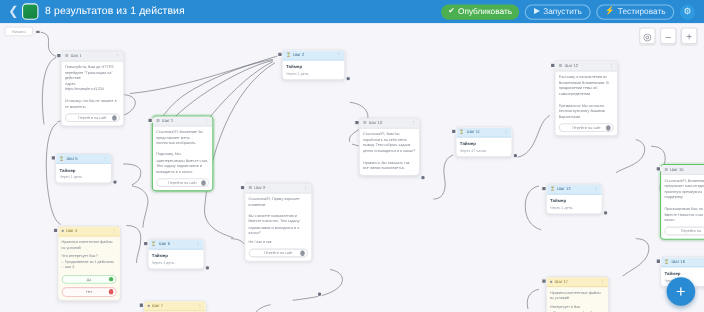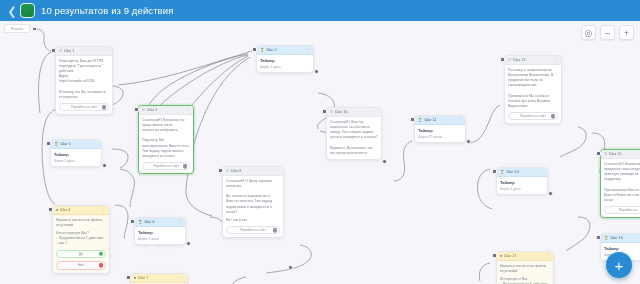--- a/index.html
+++ b/index.html
@@ -171,22 +171,39 @@
   .port.sq { border-radius: 1px; }
 </style>
 </head>
 <body>
 
 <div id="app">
 
   <div class="topbar">
     <div class="back-chevron">❮</div>
     <div class="app-logo"></div>
-    <div class="topbar-title">10 результатов из 9 действия</div>
-
+    <div class="topbar-title">8 результатов из 1 действия</div>
+
+    <div class="topbar-actions">
+      <div class="pill primary">
+        <span class="glyph">✔</span>
+        <span>Опубликовать</span>
+      </div>
+      <div class="pill ghost">
+        <span class="glyph">▶</span>
+        <span>Запустить</span>
+      </div>
+      <div class="pill ghost">
+        <span class="glyph">⚡</span>
+        <span>Тестировать</span>
+      </div>
+      <div class="gear-btn">
+        <span>⚙</span>
+      </div>
+    </div>
   </div>
 
   <div class="canvas">
 
     <svg class="edges" viewBox="0 0 640 263">
       <path d="M32 8 C 46 8, 44 14, 44 20 C 44 28, 50 31, 56 31"></path>
       <path d="M112 65 C 130 66, 124 82, 108 85 C 96 87, 60 86, 52 90"></path>
       <path d="M118 64 C 160 60, 200 46, 252 30"></path>
       <path d="M112 128 C 125 128, 128 132, 128 136 C 128 142, 124 145, 120 147"></path>
       <path d="M52 91 C 40 97, 40 140, 46 166 C 49 178, 52 181, 55 183"></path>

